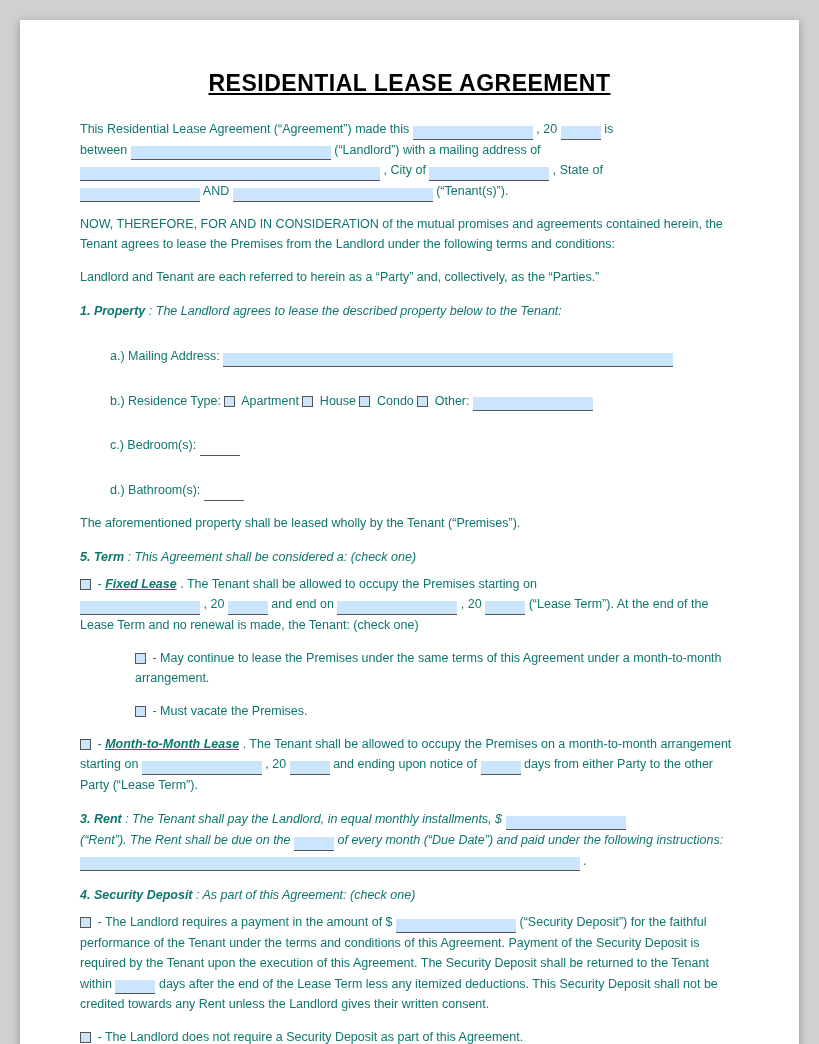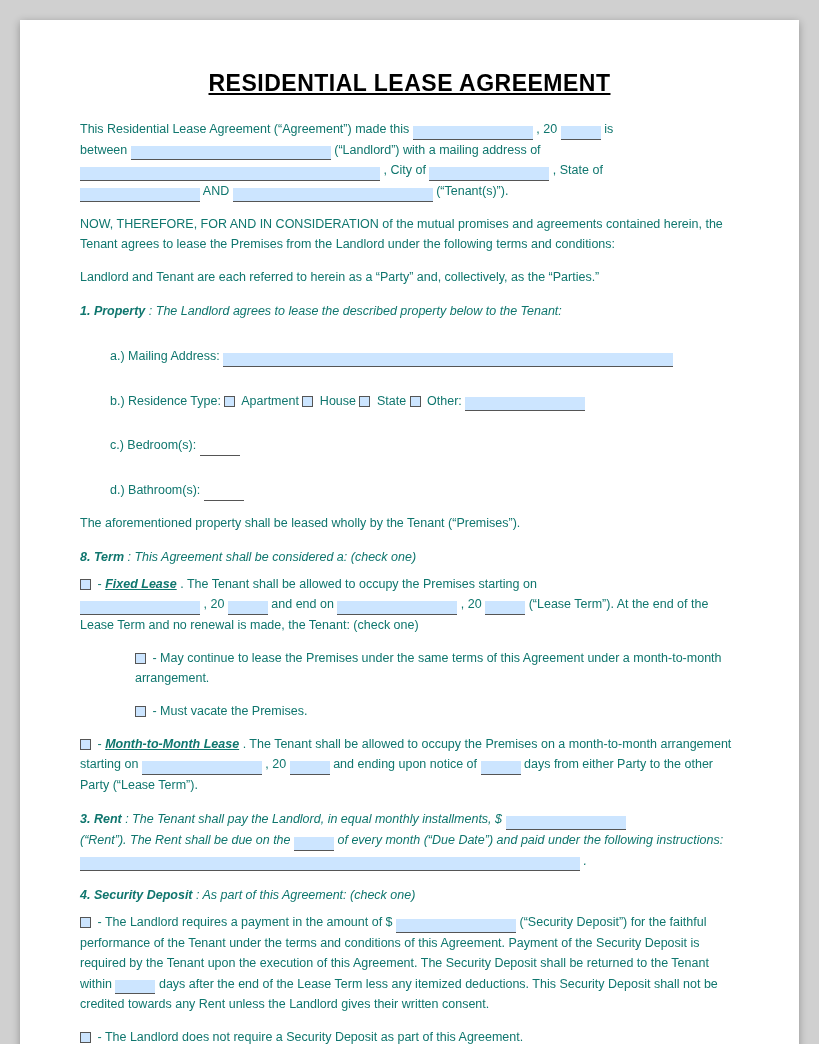--- a/index.html
+++ b/index.html
@@ -137,40 +137,40 @@
     <span class="inline-field blue full"></span>
   </div>
 
   <div class="paragraph indent">
     <span>b.)  Residence Type:</span>
     <span class="checkbox"></span>
     <span> Apartment </span>
     <span class="checkbox"></span>
     <span> House </span>
     <span class="checkbox"></span>
-    <span> State </span>
+    <span> Condo </span>
     <span class="checkbox"></span>
     <span> Other: </span>
     <span class="inline-field blue medium"></span>
   </div>
 
   <div class="paragraph indent">
     <span>c.)  Bedroom(s):</span>
     <span class="inline-field short"></span>
   </div>
 
   <div class="paragraph indent">
     <span>d.)  Bathroom(s):</span>
     <span class="inline-field short"></span>
   </div>
 
   <div class="paragraph">The aforementioned property shall be leased wholly by the Tenant (“Premises”).</div>
 
   <div class="paragraph section-header">
-    <span class="bold">8. Term</span>
+    <span class="bold">5. Term</span>
     <span>: This Agreement shall be considered a: (check one)</span>
   </div>
 
   <div class="paragraph">
     <span class="checkbox"></span>
     <span> - </span>
     <span class="underline italic bold">Fixed Lease</span>
     <span>. The Tenant shall be allowed to occupy the Premises starting on</span>
     <br>
     <span class="inline-field blue medium"></span>

